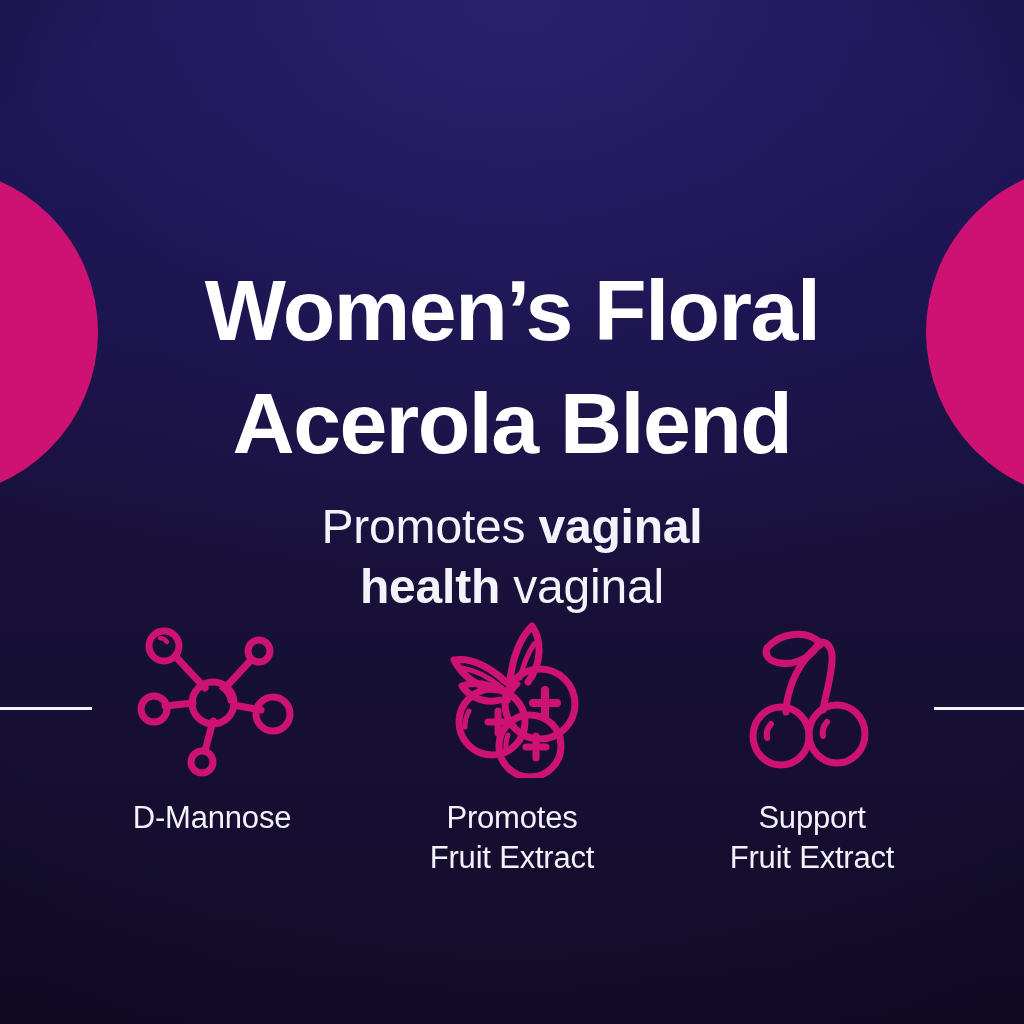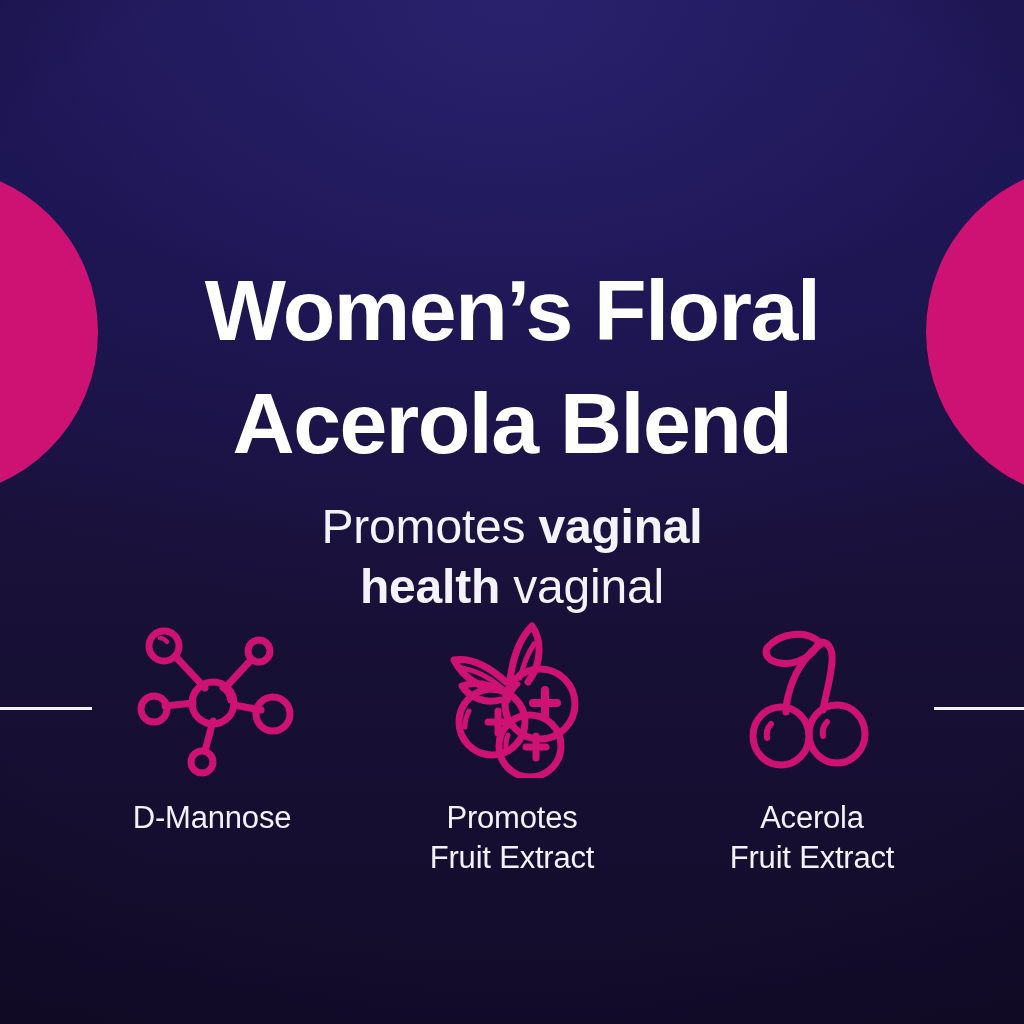--- a/index.html
+++ b/index.html
@@ -210,19 +210,19 @@
           <path d="M84 26 C72 34 60 50 54 68 C50 80 49 88 49 94"></path>
 
           <ellipse cx="44" cy="118" rx="28" ry="29"></ellipse>
           <ellipse cx="100" cy="116" rx="28" ry="29"></ellipse>
 
           <path d="M34 106 a16 16 0 0 0 -4 14" stroke-width="6"></path>
           <path d="M90 104 a16 16 0 0 0 -4 14" stroke-width="6"></path>
         </svg>
       </div>
       <div class="ing-label">
-        <span class="lbl-line">Acerola</span>
+        <span class="lbl-line">Support</span>
         <span class="lbl-line">Fruit Extract</span>
       </div>
     </div>
 
   </div>
 </div>
 
 </body></html>

